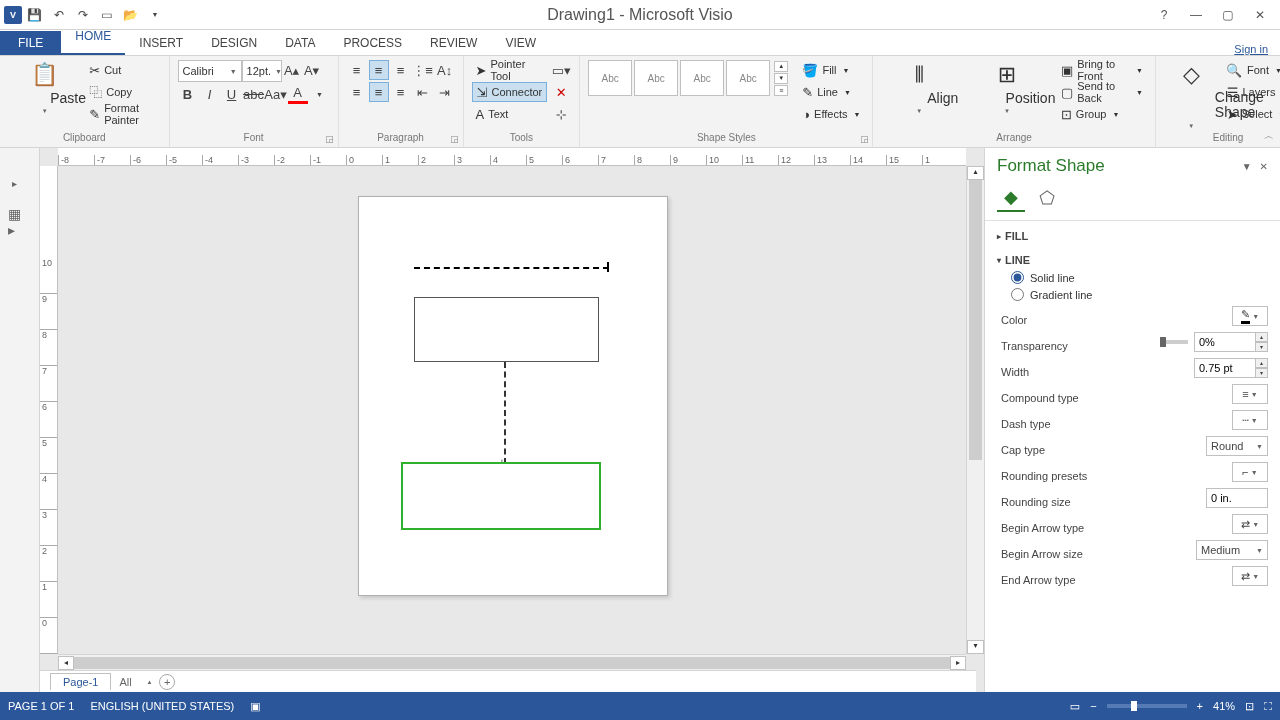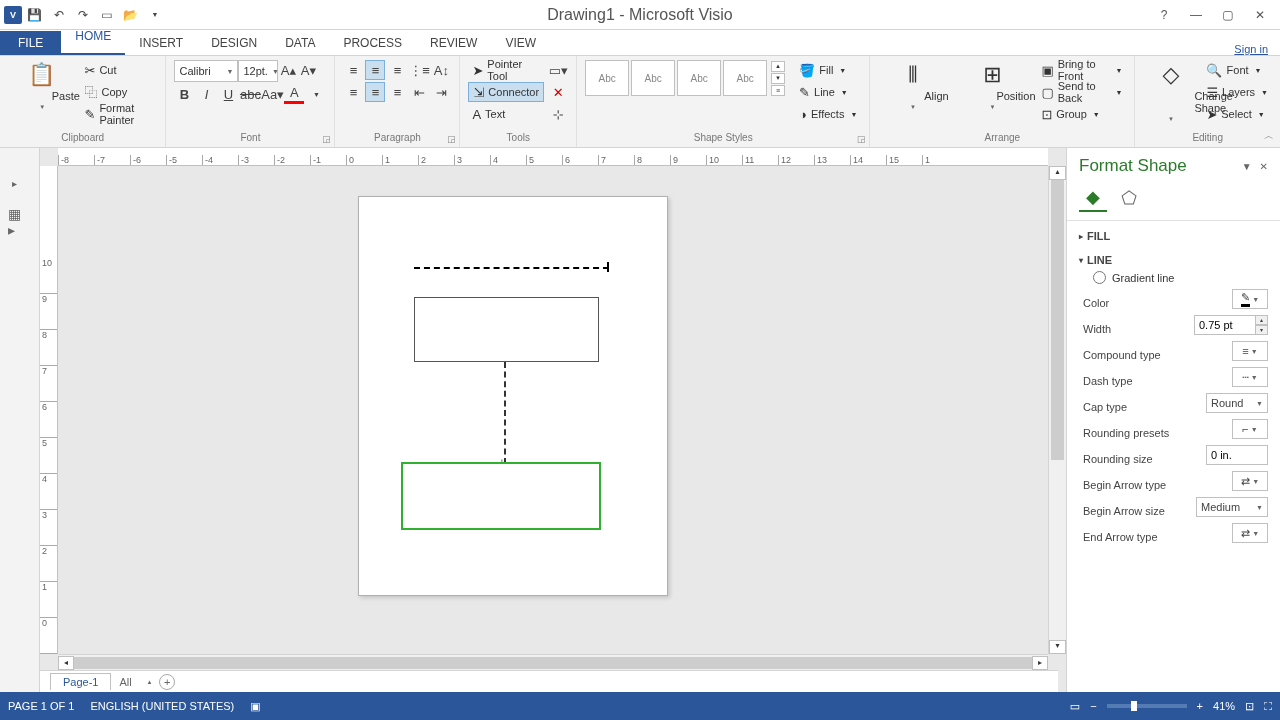--- a/index.html
+++ b/index.html
@@ -24,21 +24,21 @@
 
 .ribbon { height:92px; background:#f3f3f3; border-bottom:1px solid #d4d4d4; display:flex; position:relative; }
 .group { border-right:1px solid #e0e0e0; padding:4px 8px 2px; display:flex; flex-direction:column; justify-content:space-between; height:100%; position:relative; }
 .group-label { text-align:center; font-size:10px; color:#777; padding-bottom:2px; }
 .group-body { flex:1; display:flex; align-items:flex-start; gap:4px; }
 .dialog-launcher { position:absolute; right:2px; bottom:2px; width:12px; height:12px; font-size:9px; color:#888; cursor:pointer; display:flex; align-items:center; justify-content:center; }
 .collapse-ribbon { position:absolute; right:6px; bottom:4px; font-size:10px; color:#666; cursor:pointer; }
 
 .big-btn { display:flex; flex-direction:column; align-items:center; gap:2px; padding:2px 4px; cursor:pointer; min-width:36px; }
 .big-btn .ic { font-size:22px; }
-.big-btn .lbl { font-size:11px;padding-left:47px; }
+.big-btn .lbl { font-size:14px;padding-left:47px; }
 .big-btn .arrow { font-size:6px; color:#666; }
 
 .small-btn { display:flex; align-items:center; gap:4px; padding:2px 4px; cursor:pointer; font-size:11px; height:20px; }
 .small-btn .ic { font-size:13px; }
 
 .col-stack { display:flex; flex-direction:column; gap:2px; }
 .row-stack { display:flex; gap:2px; }
 
 .font-combo { display:flex; }
 .combo { border:1px solid #c0c0c0; background:#fff; height:22px; display:flex; align-items:center; padding:0 4px; font-size:11px; cursor:pointer; }
@@ -84,21 +84,21 @@
 .h-scrollbar .nub { width:16px; height:14px; background:#fff; border:1px solid #c0c0c0; font-size:8px; display:flex; align-items:center; justify-content:center; }
 .h-scrollbar .track { flex:1; height:14px; position:relative; }
 .h-scrollbar .thumb { position:absolute; left:0; width:100%; top:1px; bottom:1px; background:#cdcdcd; }
 
 .page-tabs { position:absolute; bottom:0; left:0; right:8px; height:22px; background:#fff; border-top:1px solid #d4d4d4; display:flex; align-items:center; padding-left:10px; gap:8px; }
 .page-tab { padding:2px 12px; border:1px solid #c0c0c0; border-bottom:none; background:#fff; font-size:11px; cursor:pointer; color:#2b579a; }
 .page-tab-all { font-size:11px; color:#666; cursor:pointer; display:flex; align-items:center; gap:16px; }
 .add-page { width:16px; height:16px; border:1px solid #aaa; border-radius:50%; display:flex; align-items:center; justify-content:center; font-size:11px; color:#666; cursor:pointer; }
 
 
-.format-pane { width:214px; background:#fff; border-left:1px solid #d4d4d4; display:flex; flex-direction:column; overflow:hidden; }
+.format-pane { width:296px; background:#fff; border-left:1px solid #d4d4d4; display:flex; flex-direction:column; overflow:hidden; }
 .fp-header { padding:8px 12px 4px; display:flex; align-items:center; justify-content:space-between; }
 .fp-header h2 { font-size:17px; font-weight:normal; color:#2b7b2b; }
 .fp-header .ctrls { display:flex; gap:8px; color:#666; font-size:10px; }
 .fp-icons { display:flex; gap:8px; padding:4px 12px 8px; border-bottom:1px solid #e0e0e0; }
 .fp-icons .fpi { width:28px; height:28px; display:flex; align-items:center; justify-content:center; font-size:18px; color:#666; cursor:pointer; }
 .fp-icons .fpi.active { border-bottom:2px solid #2b7b2b; color:#2b7b2b; }
 .fp-body { flex:1; overflow-y:auto; padding:6px 4px 6px 12px; position:relative; }
 .fp-body::-webkit-scrollbar { width:16px; }
 .fp-body::-webkit-scrollbar-thumb { background:#cdcdcd; }
 .fp-section { margin-bottom:6px; }
@@ -474,30 +474,49 @@
             <span class="tri">▸</span>
             <span>FILL</span>
           </div>
       </div>
       <div class="fp-section">
         <div class="fp-sec-head">
             <span class="tri">▾</span>
             <span>LINE</span>
           </div>
         <label class="fp-radio">
+            <input type="radio" name="ln" checked="" style="">
+            <span>Solid line</span>
+          </label>
+        <label class="fp-radio">
             <input type="radio" name="ln" style="">
             <span>Gradient line</span>
           </label>
 
         <div class="fp-row">
             <span>Color</span>
           <div class="fp-icon-dd">
               <span style="border-bottom:3px solid #000;">✎</span>
               <span class="caret">▼</span>
             </div>
+        </div>
+        <div class="fp-row">
+            <span>Transparency</span>
+          <div class="slider-row">
+            <div class="slider">
+                <div class="handle"></div>
+              </div>
+            <div class="fp-spin">
+                <input class="fp-input" value="0%" style="">
+                <div class="spn">
+                  <span>▴</span>
+                  <span>▾</span>
+                </div>
+              </div>
+          </div>
         </div>
         <div class="fp-row">
             <span>Width</span>
           <div class="fp-spin">
               <input class="fp-input" value="0.75 pt" style="">
               <div class="spn">
                 <span>▴</span>
                 <span>▾</span>
               </div>
             </div>

